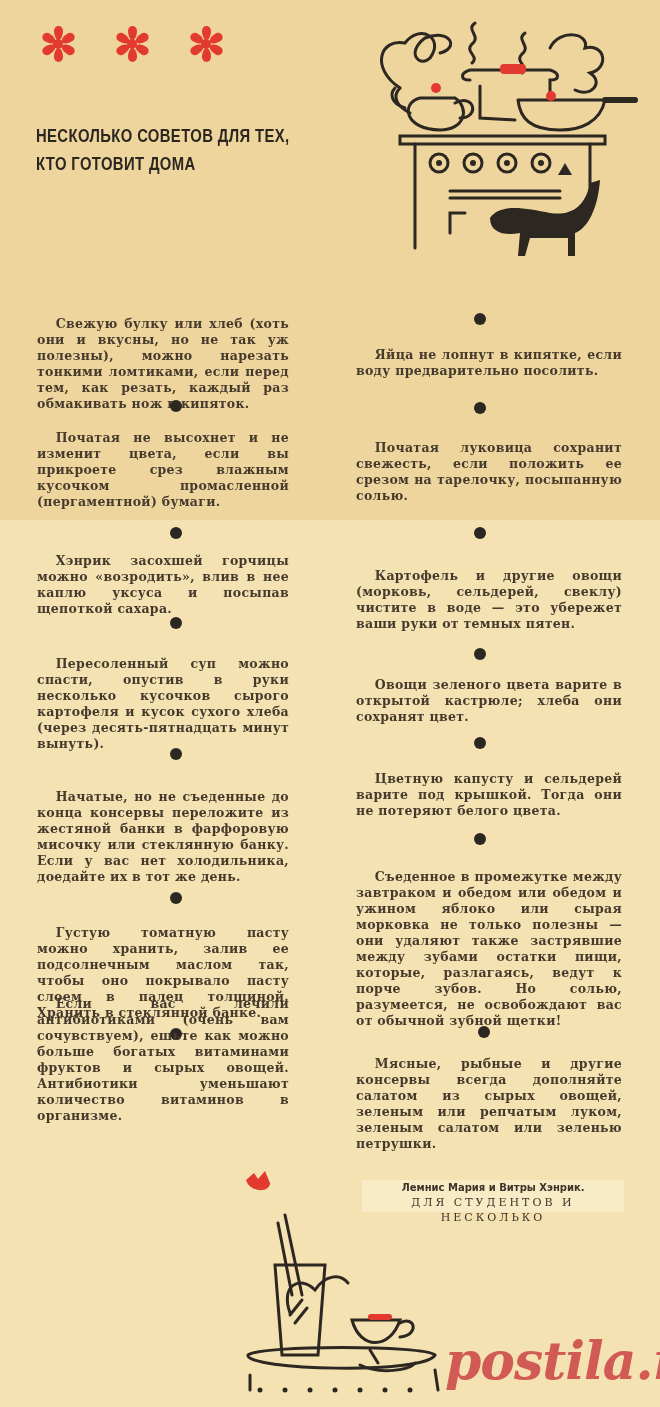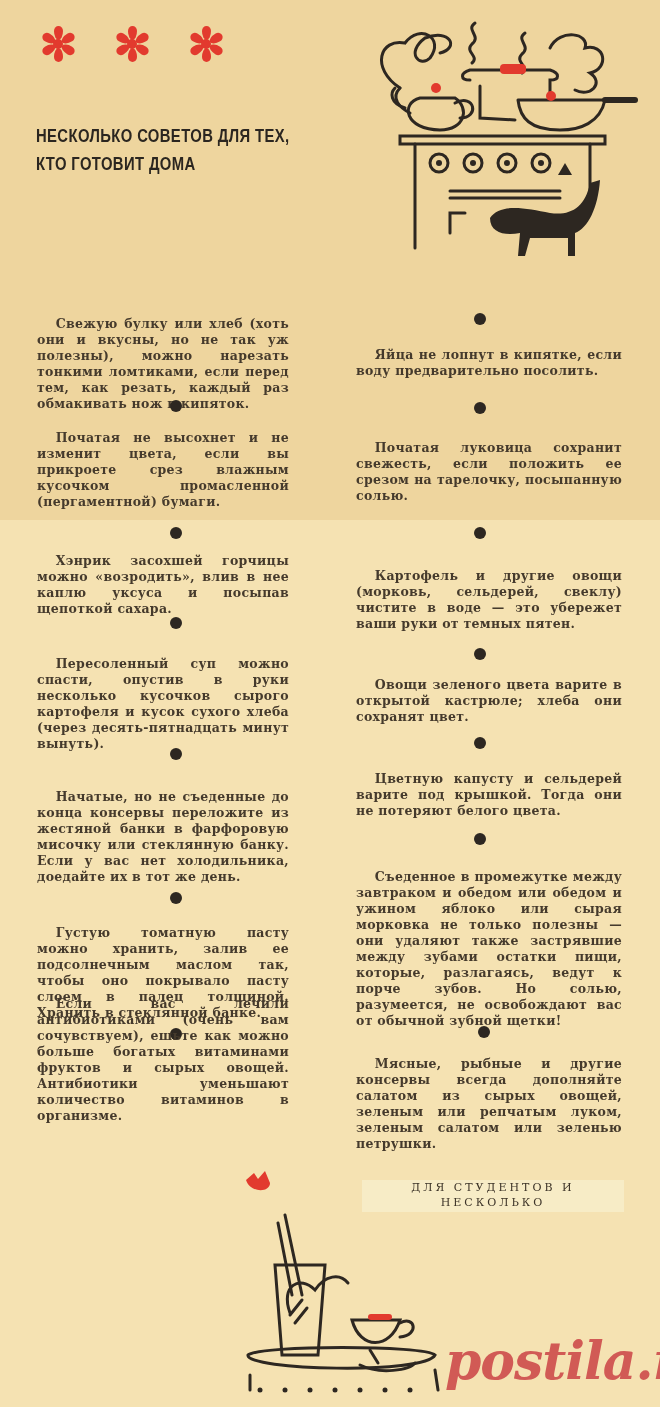--- a/index.html
+++ b/index.html
@@ -128,20 +128,21 @@
 <div class="dot" style="left:474px;top:648px"></div>
 <div class="tip r" style="top:677px">Овощи зеленого цвета варите в открытой кастрюле; хлеба они сохранят цвет.</div>
 <div class="dot" style="left:474px;top:737px"></div>
 <div class="tip r" style="top:771px">Цветную капусту и сельдерей варите под крышкой. Тогда они не потеряют белого цвета.</div>
 <div class="dot" style="left:474px;top:833px"></div>
 <div class="tip r" style="top:869px">Съеденное в промежутке между завтраком и обедом или обедом и ужином яблоко или сырая морковка не только полезны — они удаляют также застрявшие между зубами остатки пищи, которые, разлагаясь, ведут к порче зубов. Но солью, разумеется, не освобождают вас от обычной зубной щетки!</div>
 <div class="dot" style="left:478px;top:1026px"></div>
 <div class="tip r" style="top:1056px">Мясные, рыбные и другие консервы всегда дополняйте салатом из сырых овощей, зеленым или репчатым луком, зеленым салатом или зеленью петрушки.</div>
 
 <div class="source">
+  <div class="a">Лемнис Мария и Витры Хэнрик.</div>
   <div class="b">ДЛЯ СТУДЕНТОВ И НЕСКОЛЬКО</div>
 </div>
 
 <svg class="illu" style="left:240px;top:1165px" width="200" height="235" viewBox="0 0 200 235">
   <g fill="none" stroke="#2d2721" stroke-width="3" stroke-linecap="round">
     <path d="M38 58 L52 130 M45 50 L62 130"></path>
     <path d="M35 100 L85 100 L78 190 L42 190 Z"></path>
     <path d="M50 150 L62 135 M55 158 L67 143"></path>
     <path d="M50 148 C40 120 60 110 75 125 C85 110 100 108 108 118"></path>
     <path d="M120 200 C140 210 170 205 175 198"></path>

